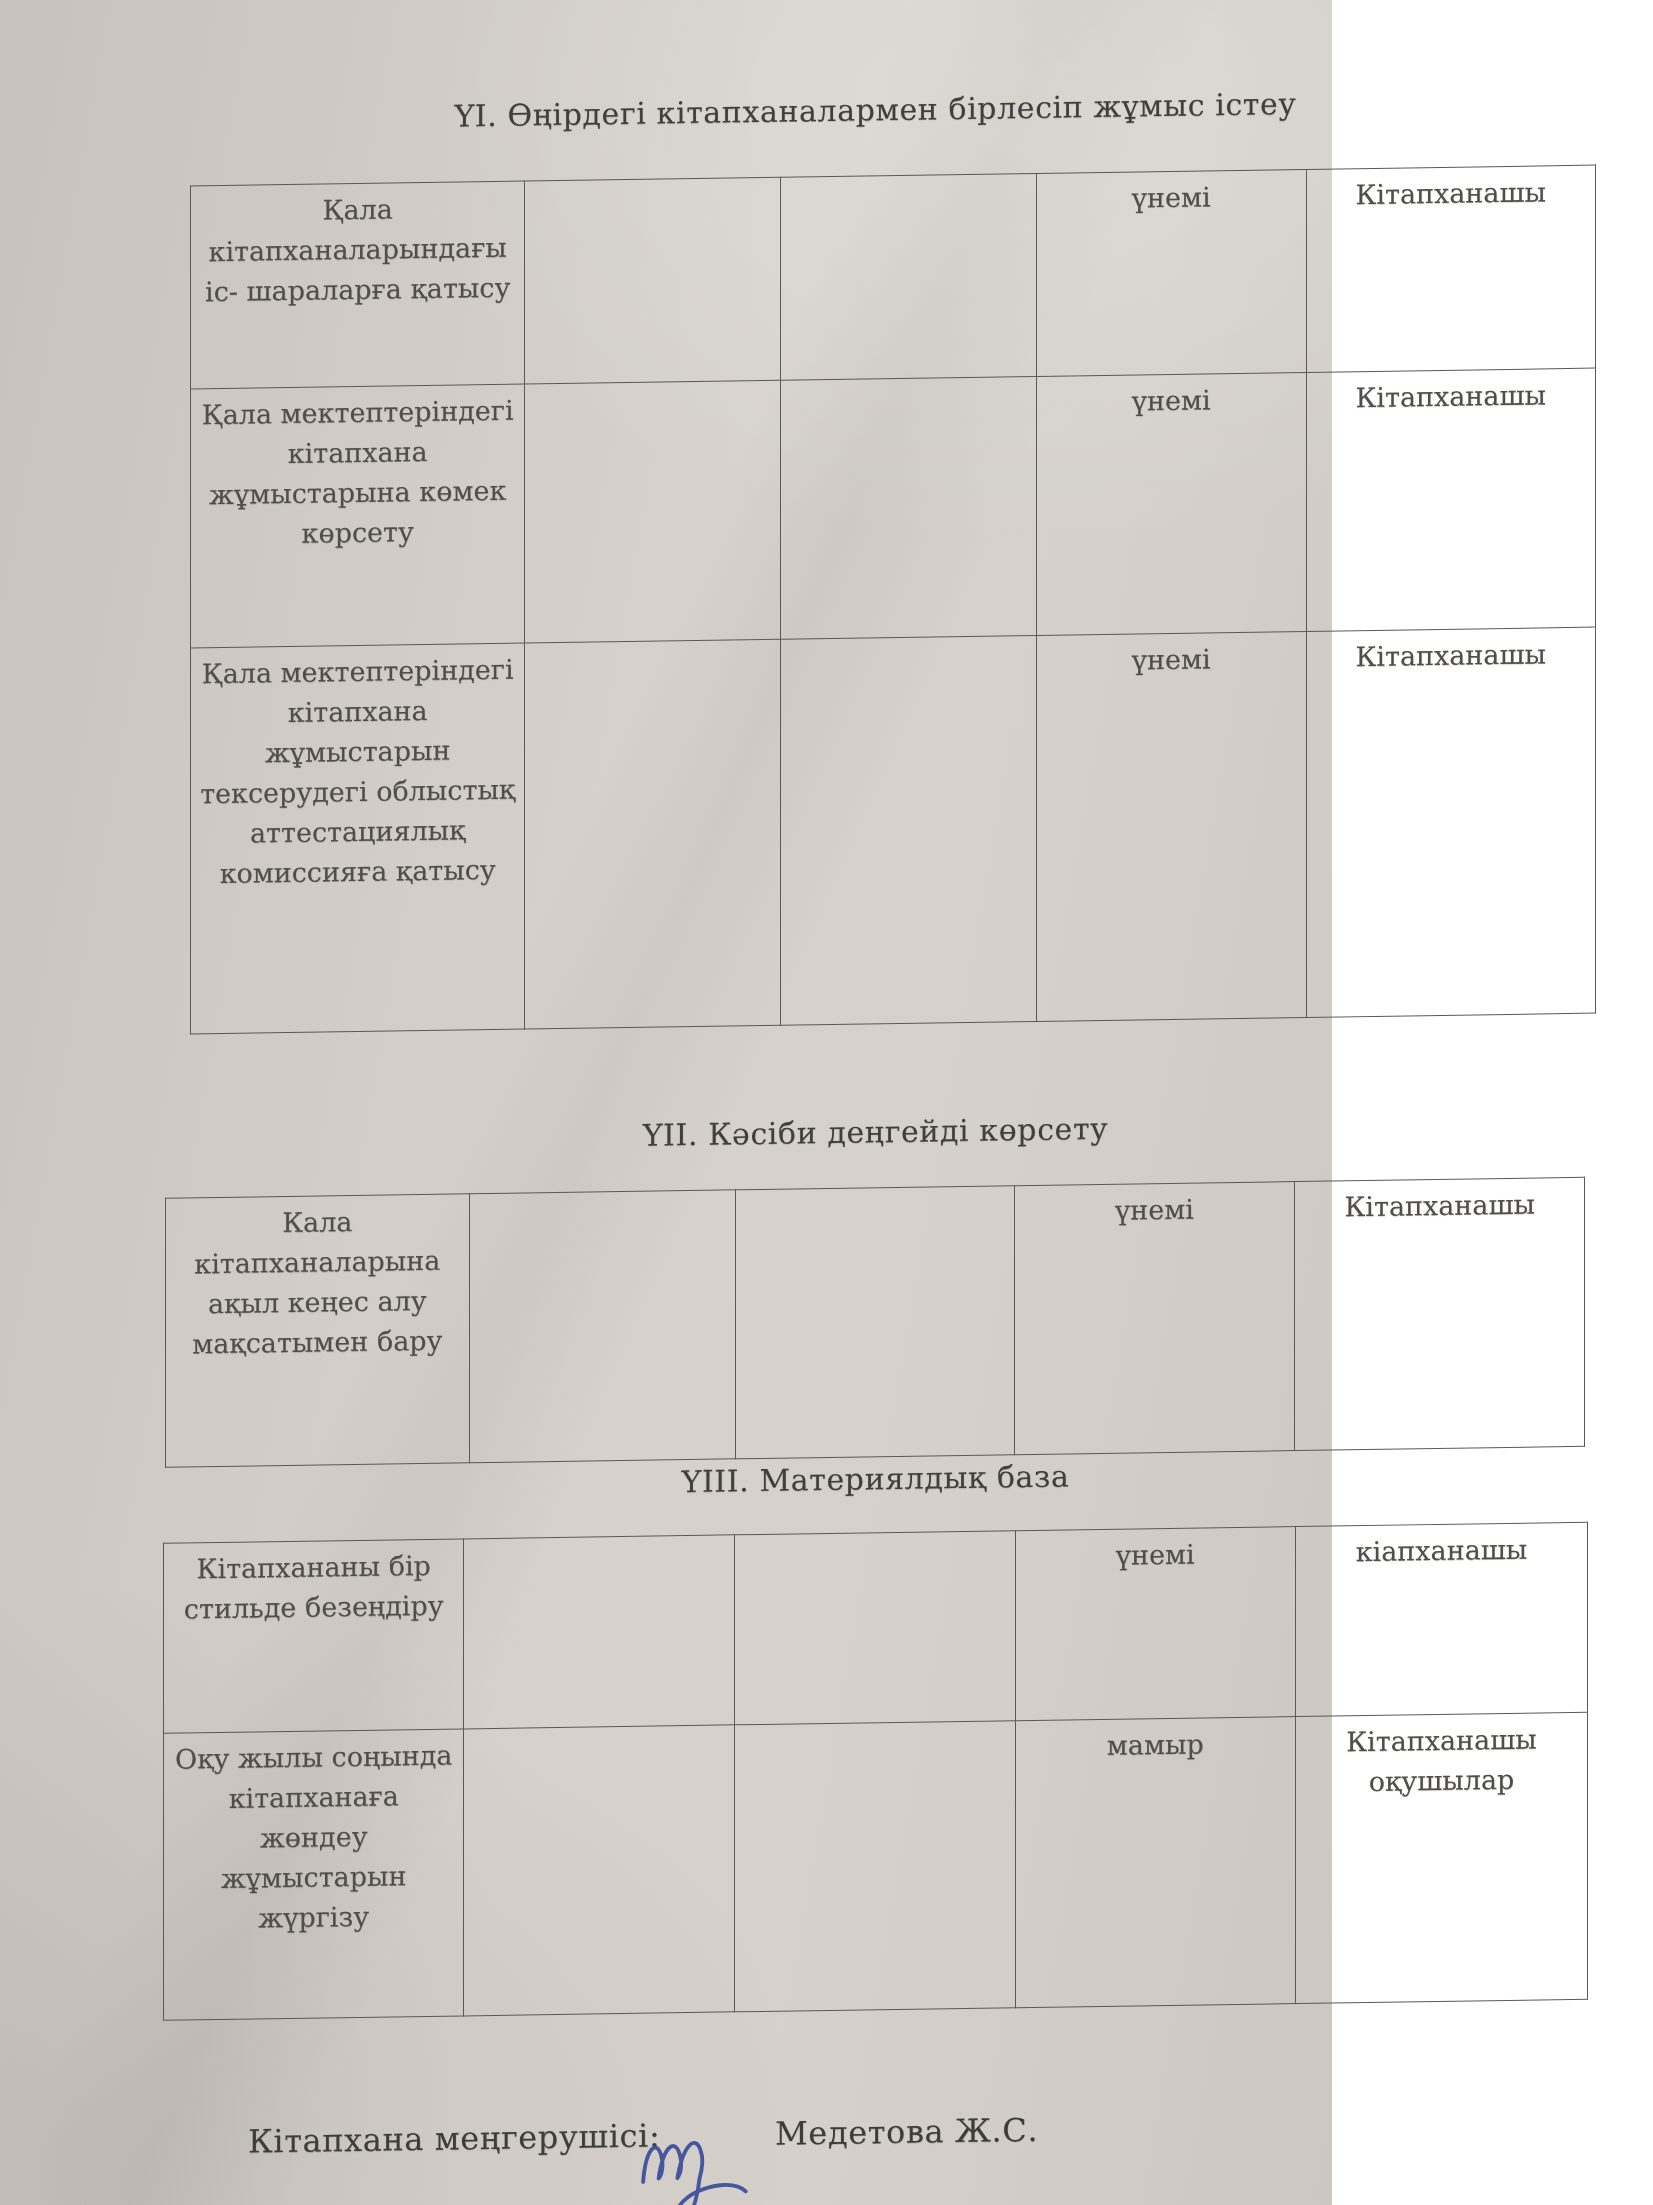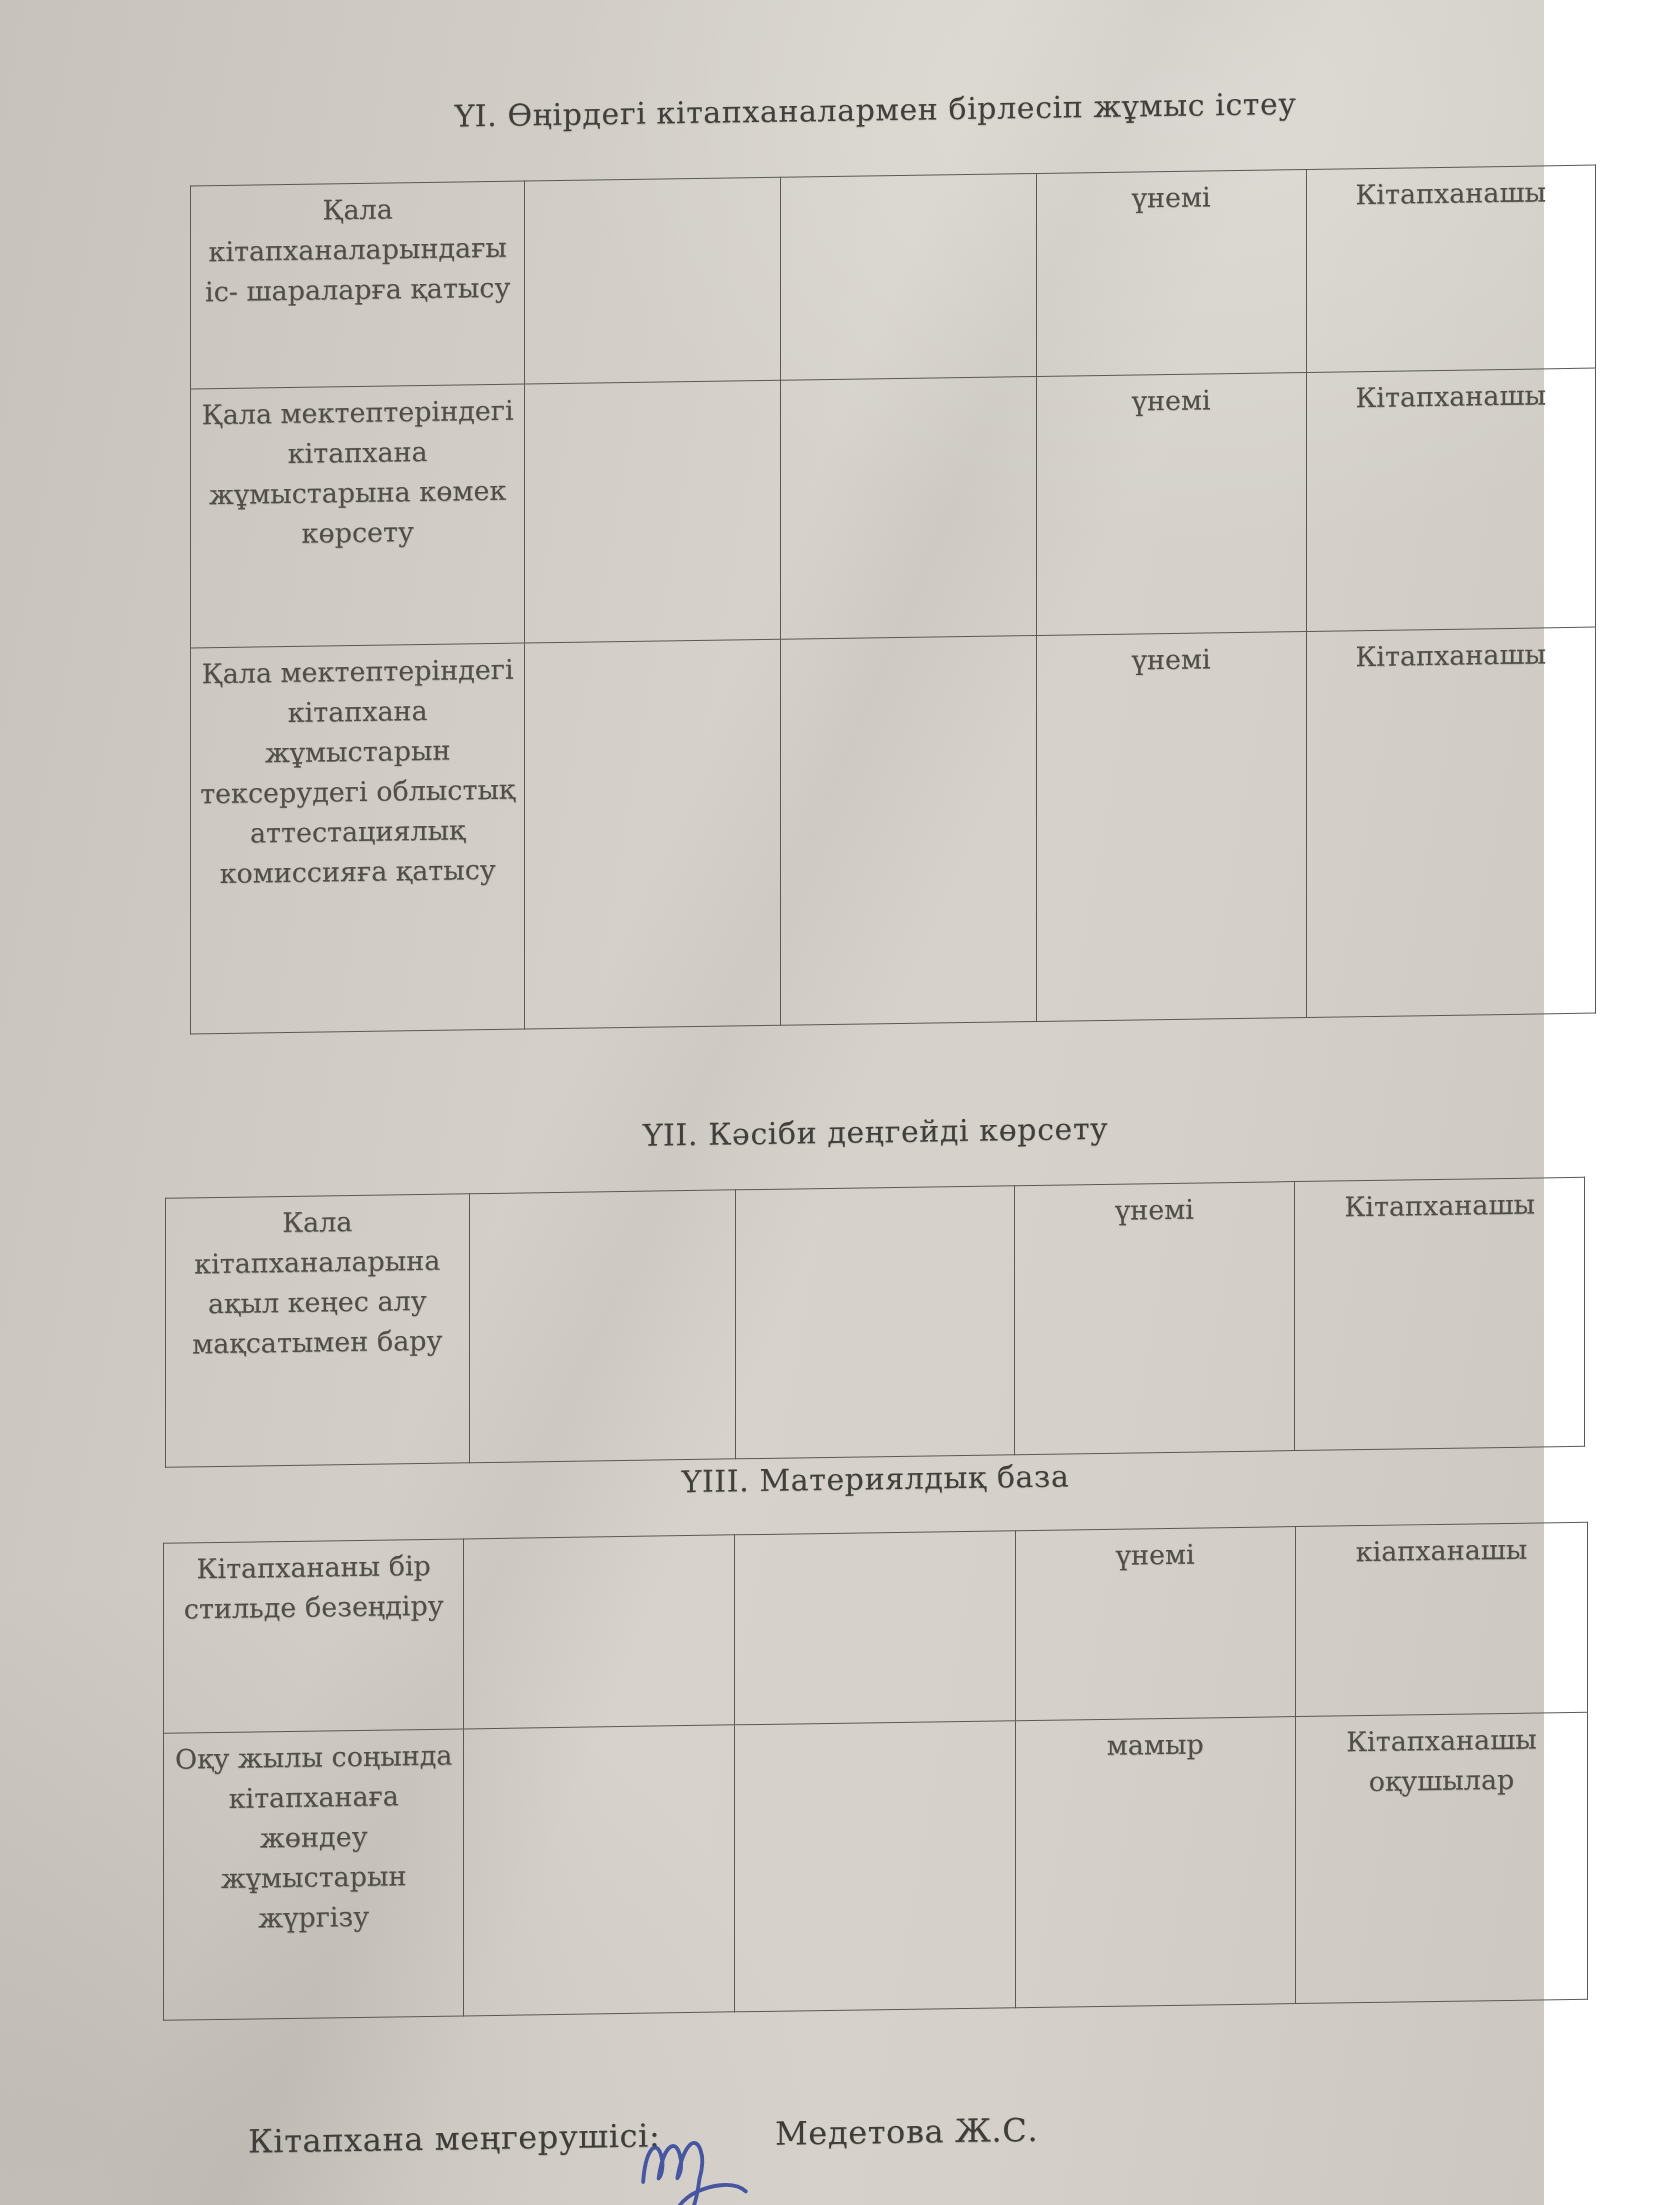--- a/index.html
+++ b/index.html
@@ -7,21 +7,21 @@
     padding: 0;
     width: 1654px;
     height: 2205px;
     overflow: hidden;
     font-family: "DejaVu Serif", "Liberation Serif", serif;
   }
 
   .paper {
     position: absolute;
     inset: 0;
-    width: 1544px;
+    width: 1332px;
     height: 2205px;
     background:
       radial-gradient(1048px 717px at 78% 5%, rgba(255,255,255,0.20), rgba(255,255,255,0) 62%),
       radial-gradient(1213px 937px at 6% 97%, rgba(62,56,50,0.10), rgba(62,56,50,0) 60%),
       linear-gradient(113deg, rgba(0,0,0,0) 41%, rgba(95,90,82,0.07) 47%, rgba(0,0,0,0) 54%),
       linear-gradient(100deg, #c7c3bc 0%, #cfcbc4 22%, #d7d3cc 48%, #d5d1ca 70%, #ccc8c1 100%);
   }
 
   .content {
     position: absolute;

